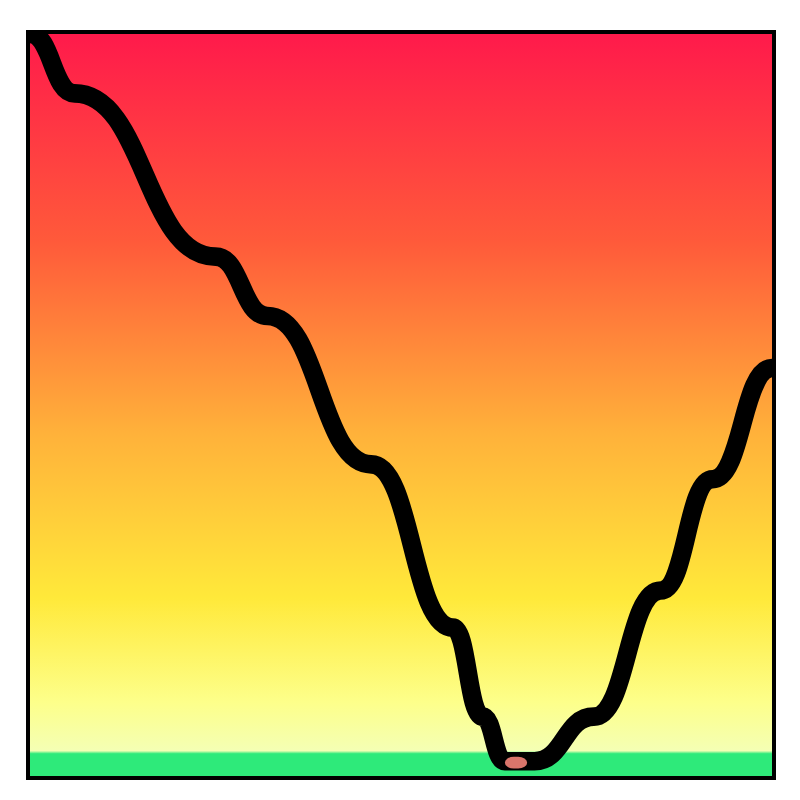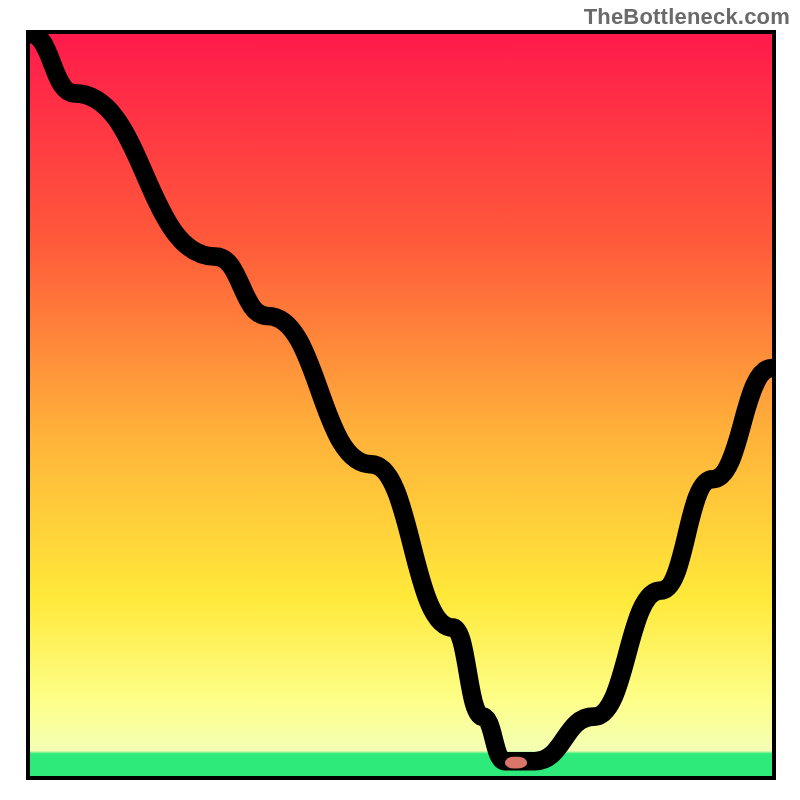--- a/index.html
+++ b/index.html
@@ -52,21 +52,20 @@
   }
   .marker {
     fill: #d9756b;
     stroke: none;
   }
 </style>
 </head>
 <body>
 <div class="outer">
 
-  <div class="watermark">TheBottleneck.com</div>
 
   <div class="plot-frame">
     <svg class="plot" viewBox="0 0 100 100" preserveAspectRatio="none">
       <defs>
         <linearGradient id="bg" x1="0" y1="0" x2="0" y2="1">
           <stop id="g0" offset="0%" stop-color="#ff1a4b"></stop>
           <stop id="g1" offset="28%" stop-color="#ff5a3a"></stop>
           <stop id="g2" offset="54%" stop-color="#ffb23a"></stop>
           <stop id="g3" offset="76%" stop-color="#ffe93a"></stop>
           <stop id="g4" offset="90%" stop-color="#fdff8a"></stop>

